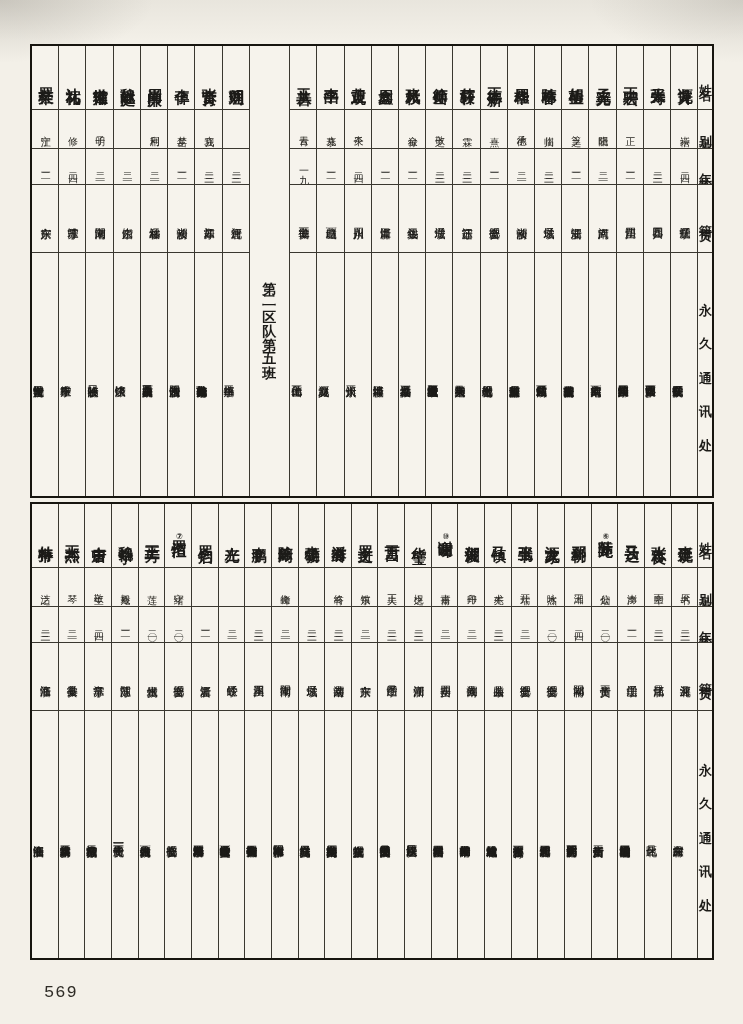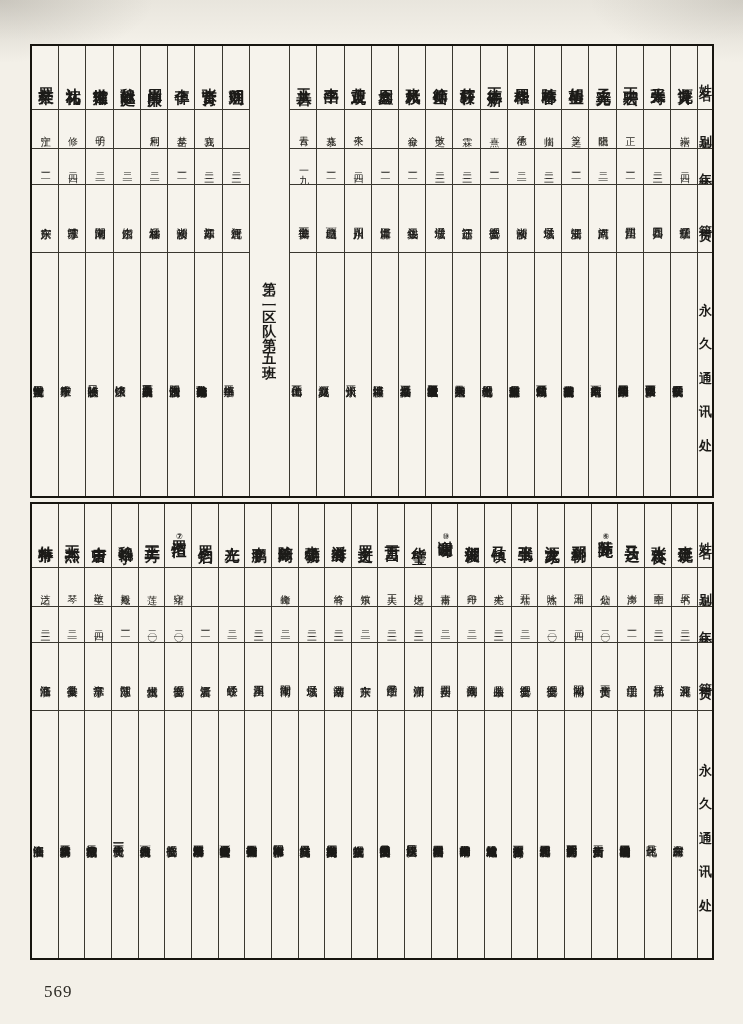--- a/index.html
+++ b/index.html
@@ -58,21 +58,21 @@
   .sepcol{
     flex:1.5 1 0;display:flex;align-items:center;justify-content:center;
     border-left:1px solid #3a372f;
   }
   .sepcol .t-sep{
     font-size:14px;font-weight:700;letter-spacing:14px;
     padding-top:120px;
   }
   .pageno{
     position:absolute;left:44px;bottom:22px;
-    font-family:Liberation Serif, serif;font-size:17px;color:#2e2c26;letter-spacing:1px;
+    font-family:Liberation Mono, monospace;font-size:17px;color:#2e2c26;letter-spacing:1px;
   }
 </style>
 </head>
 <body>
 
 <div class="page">
   <div class="rtable top">
       <div class="col hcol hdr">
         <div class="cell c-name">
           <span class="vt t-label">姓名</span>

